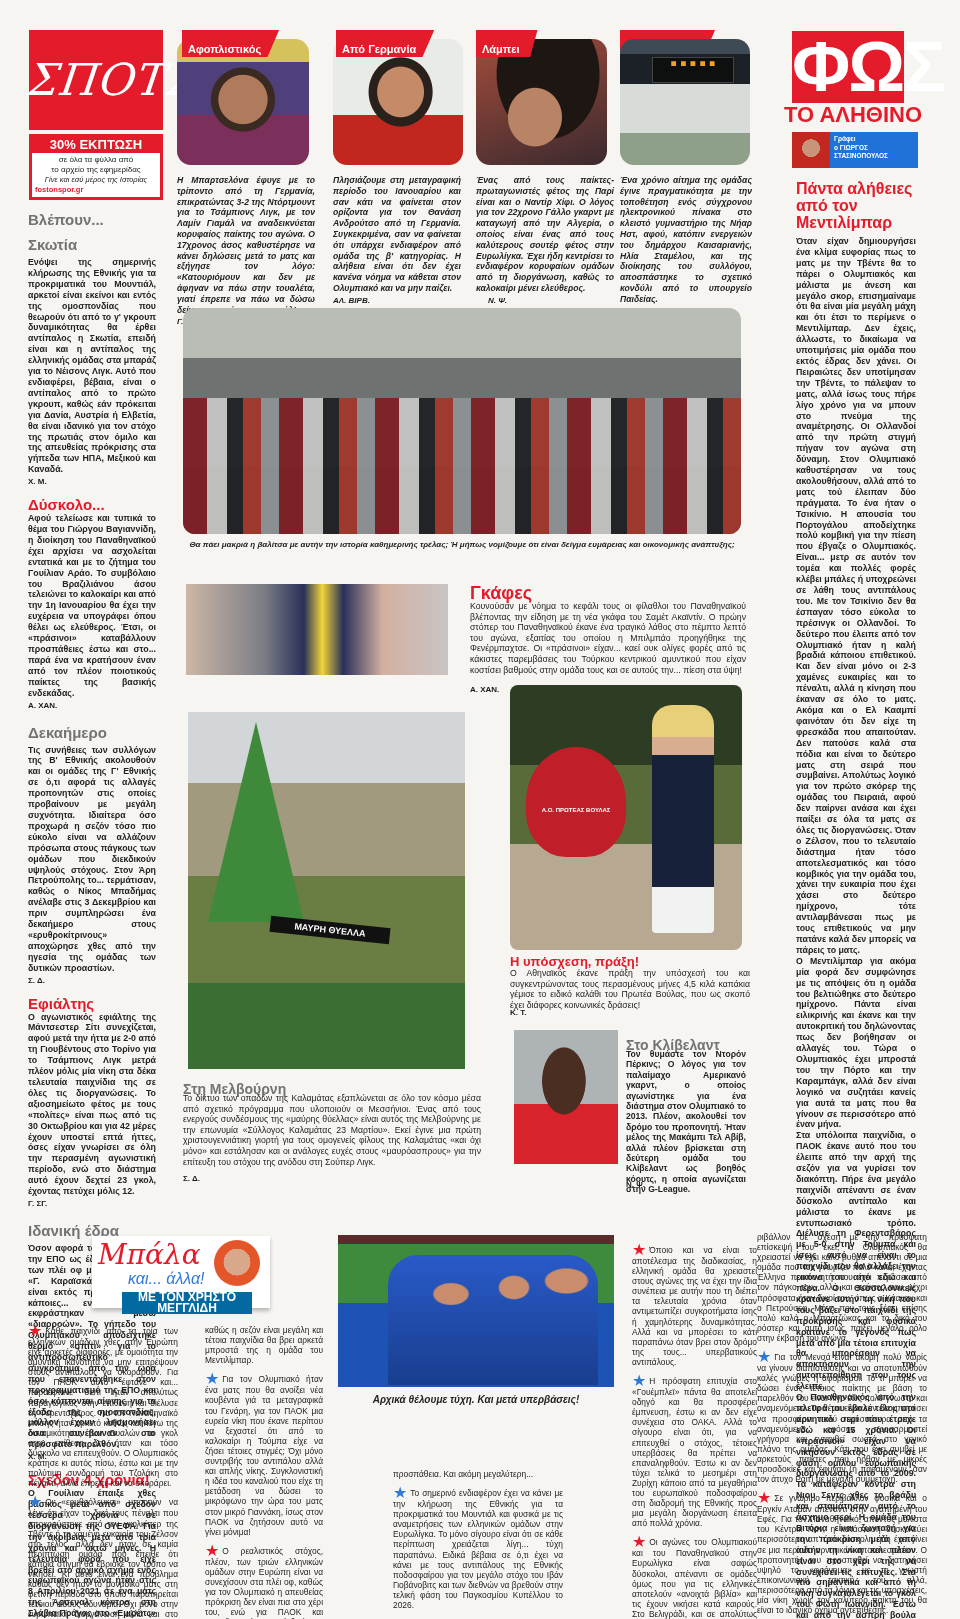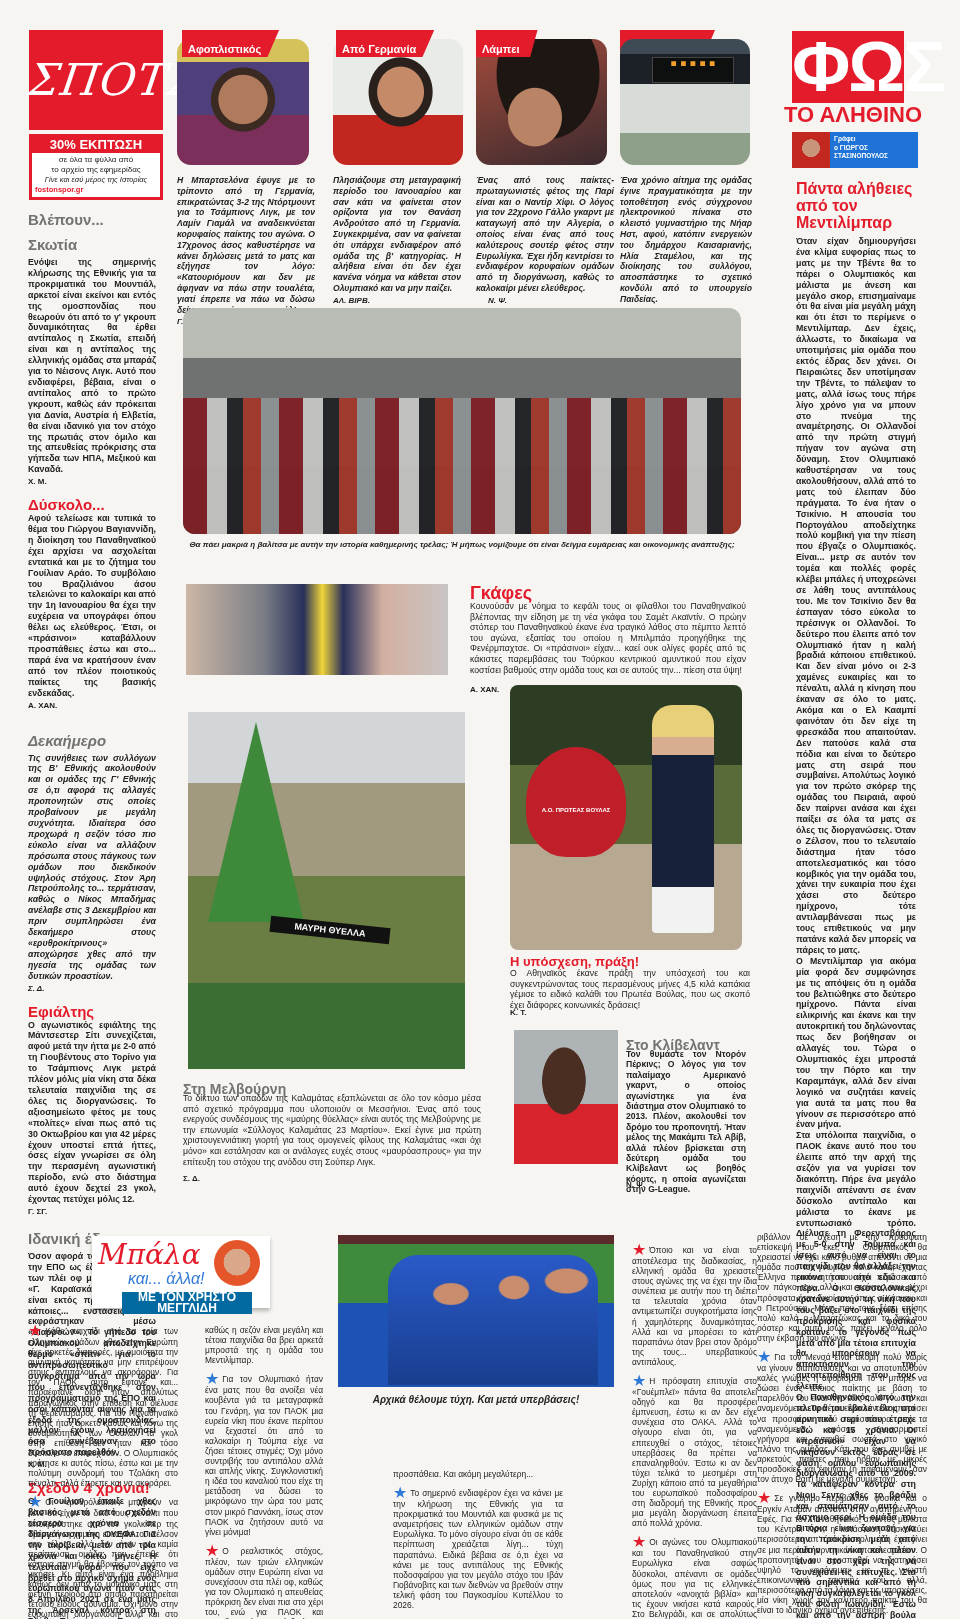--- a/index.html
+++ b/index.html
@@ -38,21 +38,21 @@
   <div>
     <div class="h-blue">Βλέπουν... Σκωτία</div>
     <div class="body-text" style="font-size:8.8px;line-height:10.9px;">Ενόψει της σημερινής κλήρωσης της Εθνικής για τα προκριματικά του Μουντιάλ, αρκετοί είναι εκείνοι και εντός της ομοσπονδίας που θεωρούν ότι από το γ' γκρουπ δυναμικότητας θα έρθει αντίπαλος η Σκωτία, επειδή είναι και η αντίπαλος της ελληνικής ομάδας στα μπαράζ για το Νέισονς Λιγκ. Αυτό που ενδιαφέρει, βέβαια, είναι ο αντίπαλος από το πρώτο γκρουπ, καθώς εάν πρόκειται για Δανία, Αυστρία ή Ελβετία, θα είναι ιδανικό για τον στόχο της πρωτιάς στον όμιλο και της απευθείας πρόκρισης στα γήπεδα των ΗΠΑ, Μεξικού και Καναδά.</div>
     <div class="sig" style="font-size:8px;">Χ. Μ.</div>
   </div>
   <div style="margin-top:10px;">
     <div class="h-red">Δύσκολο...</div>
     <div class="body-text" style="font-size:8.8px;line-height:10.9px;">Αφού τελείωσε και τυπικά το θέμα του Γιώργου Βαγιαννίδη, η διοίκηση του Παναθηναϊκού έχει αρχίσει να ασχολείται εντατικά και με το ζήτημα του Γουίλιαν Αράο. Το συμβόλαιο του Βραζιλιάνου άσου τελειώνει το καλοκαίρι και από την 1η Ιανουαρίου θα έχει την ευχέρεια να υπογράφει όπου θέλει ως ελεύθερος. Έτσι, οι «πράσινοι» καταβάλλουν προσπάθειες έστω και στο... παρά ένα να κρατήσουν έναν από τον πλέον ποιοτικούς παίκτες της βασικής ενδεκάδας.</div>
     <div class="sig" style="font-size:8px;">Α. ΧΑΝ.</div>
   </div>
-  <div style="margin-top:18px;font-style:italic;">
+  <div style="margin-top:10px;">
     <div class="h-blue">Δεκαήμερο</div>
     <div class="body-text" style="font-size:8.8px;line-height:10.9px;">Τις συνήθειες των συλλόγων της Β' Εθνικής ακολουθούν και οι ομάδες της Γ' Εθνικής σε ό,τι αφορά τις αλλαγές προπονητών στις οποίες προβαίνουν με μεγάλη συχνότητα. Ιδιαίτερα όσο προχωρά η σεζόν τόσο πιο εύκολο είναι να αλλάζουν πρόσωπα στους πάγκους των ομάδων που διεκδικούν υψηλούς στόχους. Στον Άρη Πετρούπολης το... τερμάτισαν, καθώς ο Νίκος Μπαδήμας ανέλαβε στις 3 Δεκεμβρίου και πριν συμπληρώσει ένα δεκαήμερο στους «ερυθροκίτρινους» αποχώρησε χθες από την ηγεσία της ομάδας των δυτικών προαστίων.</div>
     <div class="sig" style="font-size:8px;">Σ. Δ.</div>
   </div>
   <div style="margin-top:10px;">
     <div class="h-red">Εφιάλτης</div>
     <div class="body-text" style="font-size:8.8px;line-height:10.9px;">Ο αγωνιστικός εφιάλτης της Μάντσεστερ Σίτι συνεχίζεται, αφού μετά την ήττα με 2-0 από τη Γιουβέντους στο Τορίνο για το Τσάμπιονς Λιγκ μετρά πλέον μόλις μία νίκη στα δέκα τελευταία παιχνίδια της σε όλες τις διοργανώσεις. Το αξιοσημείωτο φέτος με τους «πολίτες» είναι πως από τις 30 Οκτωβρίου και για 42 μέρες έχουν υποστεί επτά ήττες, όσες είχαν γνωρίσει σε όλη την περασμένη αγωνιστική περίοδο, ενώ στο διάστημα αυτό έχουν δεχτεί 23 γκολ, έχοντας πετύχει μόλις 12.</div>
     <div class="sig" style="font-size:8px;">Γ. ΣΓ.</div>
   </div>
   <div style="margin-top:10px;">

